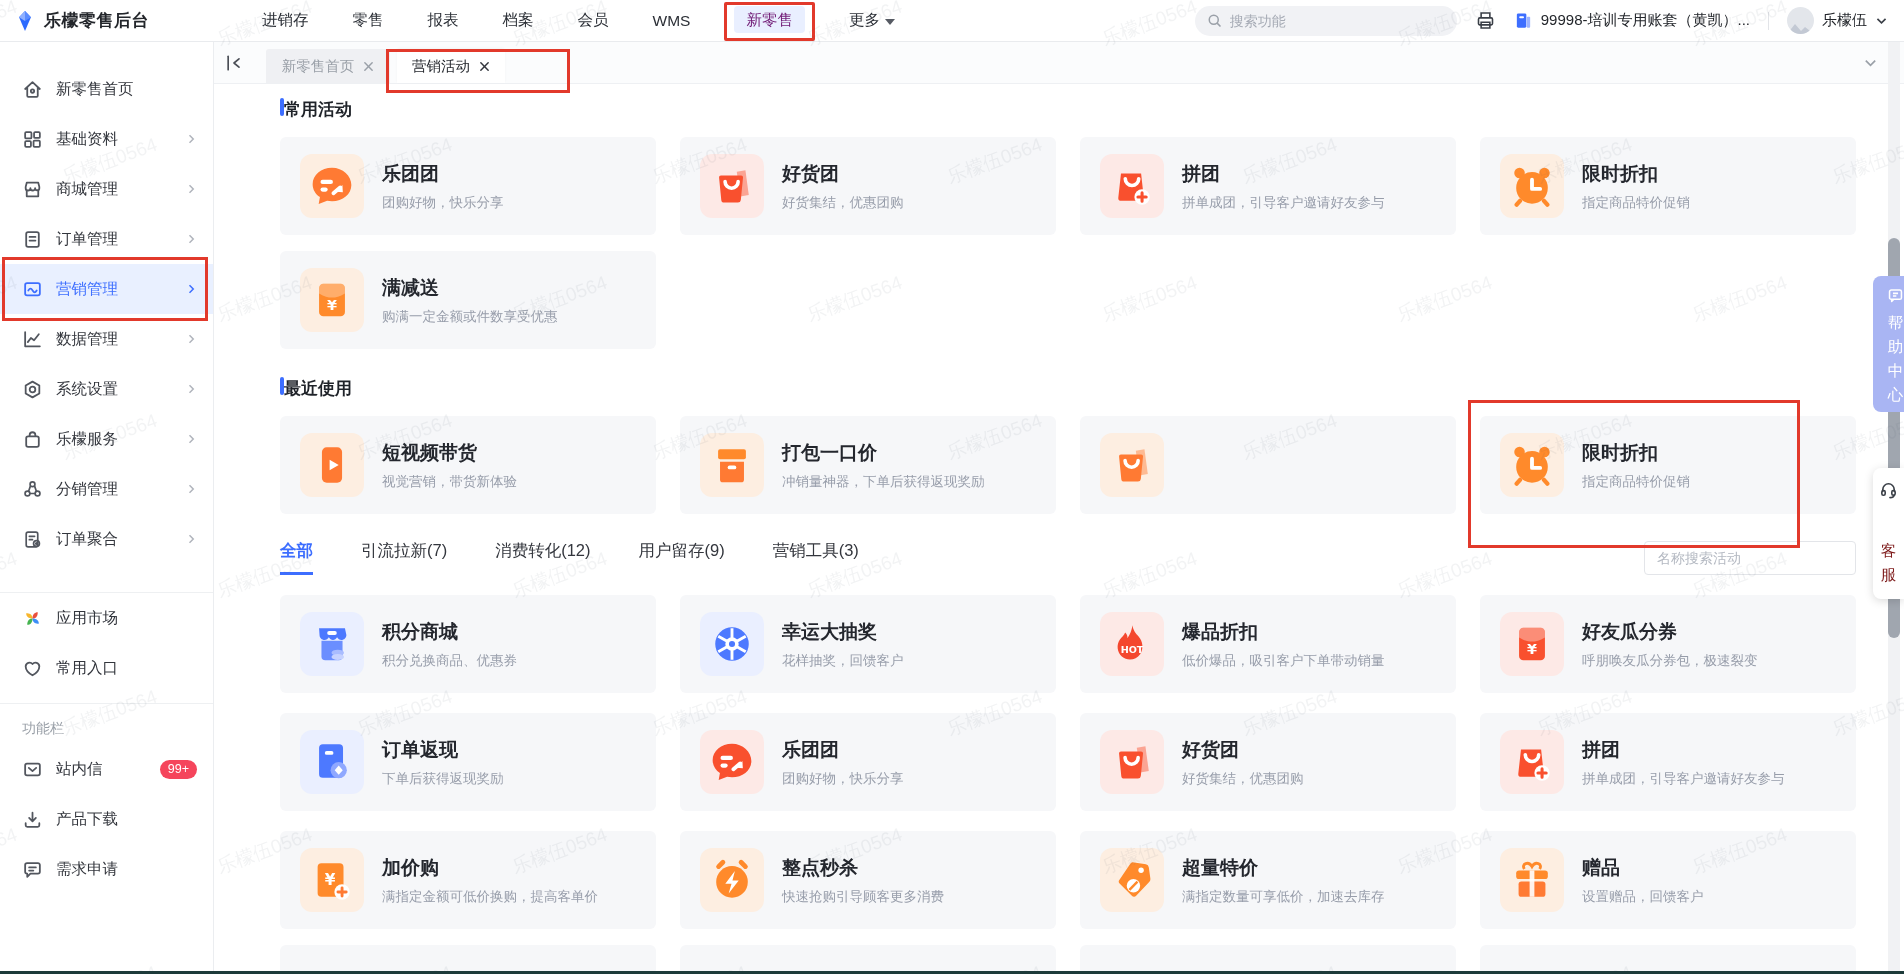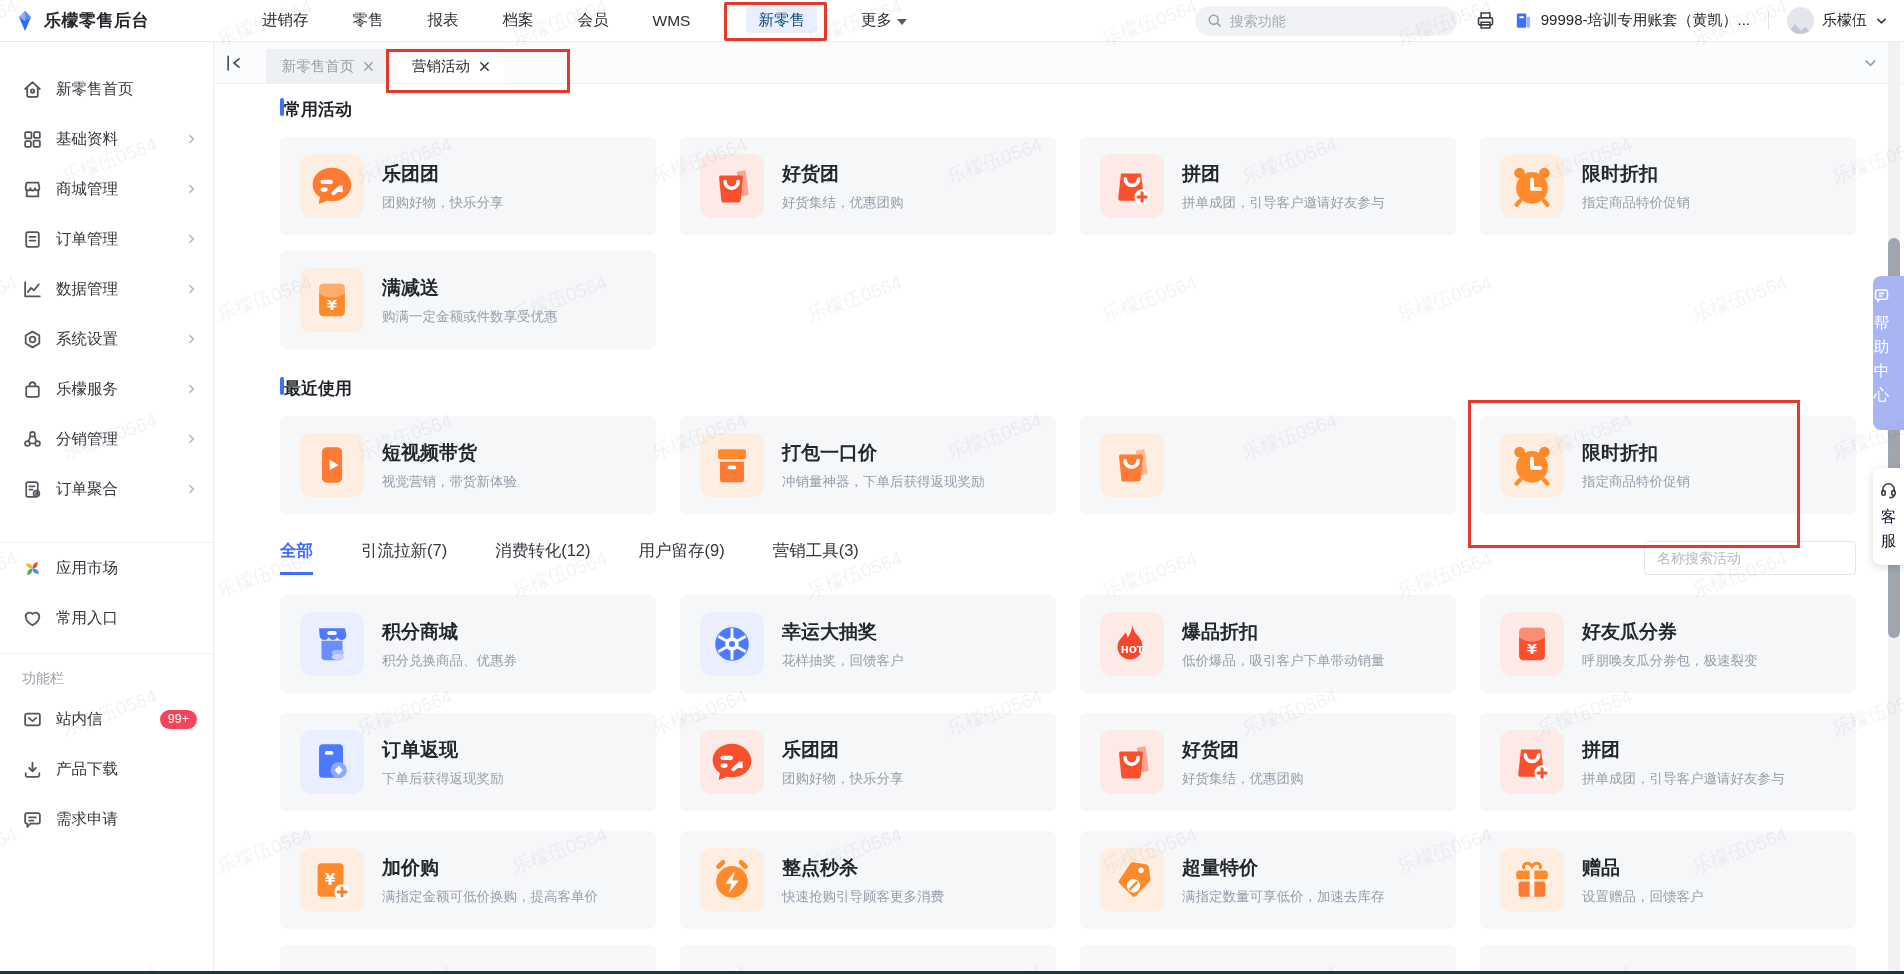--- a/index.html
+++ b/index.html
@@ -6,21 +6,21 @@
   html,body { width:1904px; height:974px; overflow:hidden; font-family:"Liberation Sans","DejaVu Sans",sans-serif; background:#fff; }
   .app { position:relative; width:1904px; height:974px; display:flex; flex-direction:column; }
 
   
   .topbar { height:42px; background:#fff; border-bottom:1px solid #e9ebee; display:flex; align-items:center; flex:0 0 42px; position:relative; z-index:10; }
   .logo-area { width:214px; display:flex; align-items:center; padding-left:14px; gap:8px; flex:0 0 214px;}
   .logo-title { font-size:17px; font-weight:bold; color:#23262b; letter-spacing:.5px;}
   .top-nav { display:flex; align-items:center; gap:44px; margin-left:48px; }
   .nav-item { font-size:15.5px; color:#2b2f36; cursor:pointer; white-space:nowrap; }
   .nav-item.active-wrap { position:relative; }
-  .nav-pill { color:#0c4a6e; background:#e9efff; padding:5px 12px; border-radius:4px; font-size:15.5px;margin-left:12px;}
+  .nav-pill { color:#701a75; background:#e9efff; padding:5px 12px; border-radius:4px; font-size:15.5px;}
   .nav-anno { position:absolute; top:-8px; left:-10px; right:-10px; bottom:-10px; border:3px solid #E2392B; border-radius:2px; pointer-events:none;}
   .nav-more { display:flex; align-items:center; gap:5px;}
   .caret-down { width:0; height:0; border-left:5px solid transparent; border-right:5px solid transparent; border-top:6px solid #565b63; margin-top:2px;}
   .top-right { margin-left:auto; display:flex; align-items:center; padding-right:16px; gap:18px;}
   .search-pill { width:262px; height:30px; background:#f1f2f5; border-radius:16px; display:flex; align-items:center; padding:0 12px; gap:8px;justify-content:flex-end;}
   .search-pill input { border:none; outline:none; background:transparent; font-size:14px; color:#333; width:100%; font-family:inherit;}
   .search-pill input::placeholder { color:#a6abb5; }
   .acct { display:flex; align-items:center; gap:8px; font-size:15px; color:#23262b; white-space:nowrap;}
   .vdiv { width:1px; height:18px; background:#e2e4e8;}
   .userbox { display:flex; align-items:center; gap:8px;}
@@ -65,24 +65,24 @@
 
   .filter-row { display:flex; align-items:center; margin-top:26px; gap:48px;}
   .ftab { font-size:16.5px; color:#33363d; padding-bottom:10px; border-bottom:3px solid transparent; cursor:pointer;}
   .ftab.active { color:#3D6EFF; border-bottom-color:#3D6EFF; font-weight:700;}
   .activity-search { margin-left:auto; width:212px; height:34px; border:1px solid #e3e5e9; border-radius:4px; background:#fff; padding:0 12px; font-size:14px; color:#333; outline:none; font-family:inherit;}
   .activity-search::placeholder { color:#b4b9c2;}
 
   
   .v-scroll-track { position:absolute; right:4px; top:42px; bottom:3px; width:12px; background:#f1f2f4; z-index:20;}
   .v-scroll-thumb { position:absolute; right:4px; top:238px; width:12px; height:400px; background:#a0a6af; border-radius:6px; z-index:21;}
-  .help-tab { position:absolute; right:0; top:276px; width:31px; background:#a9b5f3; border-radius:8px 0 0 8px; padding:11px 0 23px; display:flex; flex-direction:column; align-items:flex-start; gap:7px; z-index:40; cursor:pointer;}
+  .help-tab { position:absolute; right:0; top:276px; width:31px; background:#a9b5f3; border-radius:8px 0 0 8px; padding:11px 0 5px; display:flex; flex-direction:column; align-items:flex-end; gap:7px; z-index:40; cursor:pointer;}
   .v-text { width:17px; font-size:15.5px; color:#fff; line-height:1.55; text-align:center; word-break:break-all;}
   .service-tab { position:absolute; right:0; top:468px; width:31px; background:#fff; border-radius:8px 0 0 8px; box-shadow:0 2px 10px rgba(0,0,0,.15); padding:12px 0; display:flex; flex-direction:column; align-items:center; gap:6px; z-index:40; cursor:pointer;}
-  .v-text.dark { color:#0f172a;}
+  .v-text.dark { color:#7f1d1d;margin-top:34px;}
 
   .bottom-edge { position:absolute; left:0; right:0; bottom:0; height:3px; background:#1d3b3a; z-index:60;}
 
   
   #wm { position:absolute; inset:0; pointer-events:none; z-index:45; overflow:hidden;}
   #wm span { position:absolute; font-size:19px; color:rgba(70,80,105,.07); transform:rotate(-20deg); white-space:nowrap;}
 
   svg { display:block; }
 </style>
 </head>
@@ -193,20 +193,31 @@
       </div>
       <div class="side-item">
         <svg width="21" height="21" viewBox="0 0 20 20" fill="none" stroke="#52565e" stroke-width="1.7" stroke-linecap="round">
             <rect x="4" y="3" width="12" height="14" rx="1.8"></rect>
             <path d="M7.2 7.5h5.6M7.2 11h5.6"></path>
           </svg>
         <span>订单管理</span>
         <svg class="chev" width="12" height="12" viewBox="0 0 16 16" fill="none" stroke="#b0b4bc" stroke-width="2">
             <path d="M6 3l5 5-5 5"></path>
           </svg>
+      </div>
+      <div class="side-item active">
+        <svg width="21" height="21" viewBox="0 0 20 20" fill="none" stroke="#3D6EFF" stroke-width="1.7" stroke-linecap="round" stroke-linejoin="round">
+            <rect x="3" y="4" width="14" height="11.5" rx="1.8"></rect>
+            <path d="M6 11c1.6-2.4 2.6-2.4 4.1 0s2.4 2.3 3.9 0"></path>
+          </svg>
+        <span>营销管理</span>
+        <svg class="chev" width="12" height="12" viewBox="0 0 16 16" fill="none" stroke="#3D6EFF" stroke-width="2">
+            <path d="M6 3l5 5-5 5"></path>
+          </svg>
+        <span class="red-box-side"></span>
       </div>
       <div class="side-item">
         <svg width="21" height="21" viewBox="0 0 20 20" fill="none" stroke="#52565e" stroke-width="1.7" stroke-linecap="round" stroke-linejoin="round">
             <path d="M3 3v13.5h14"></path>
             <path d="M5.5 12.5l3-4 3 2.2 4.5-5.7"></path>
           </svg>
         <span>数据管理</span>
         <svg class="chev" width="12" height="12" viewBox="0 0 16 16" fill="none" stroke="#b0b4bc" stroke-width="2">
             <path d="M6 3l5 5-5 5"></path>
           </svg>

